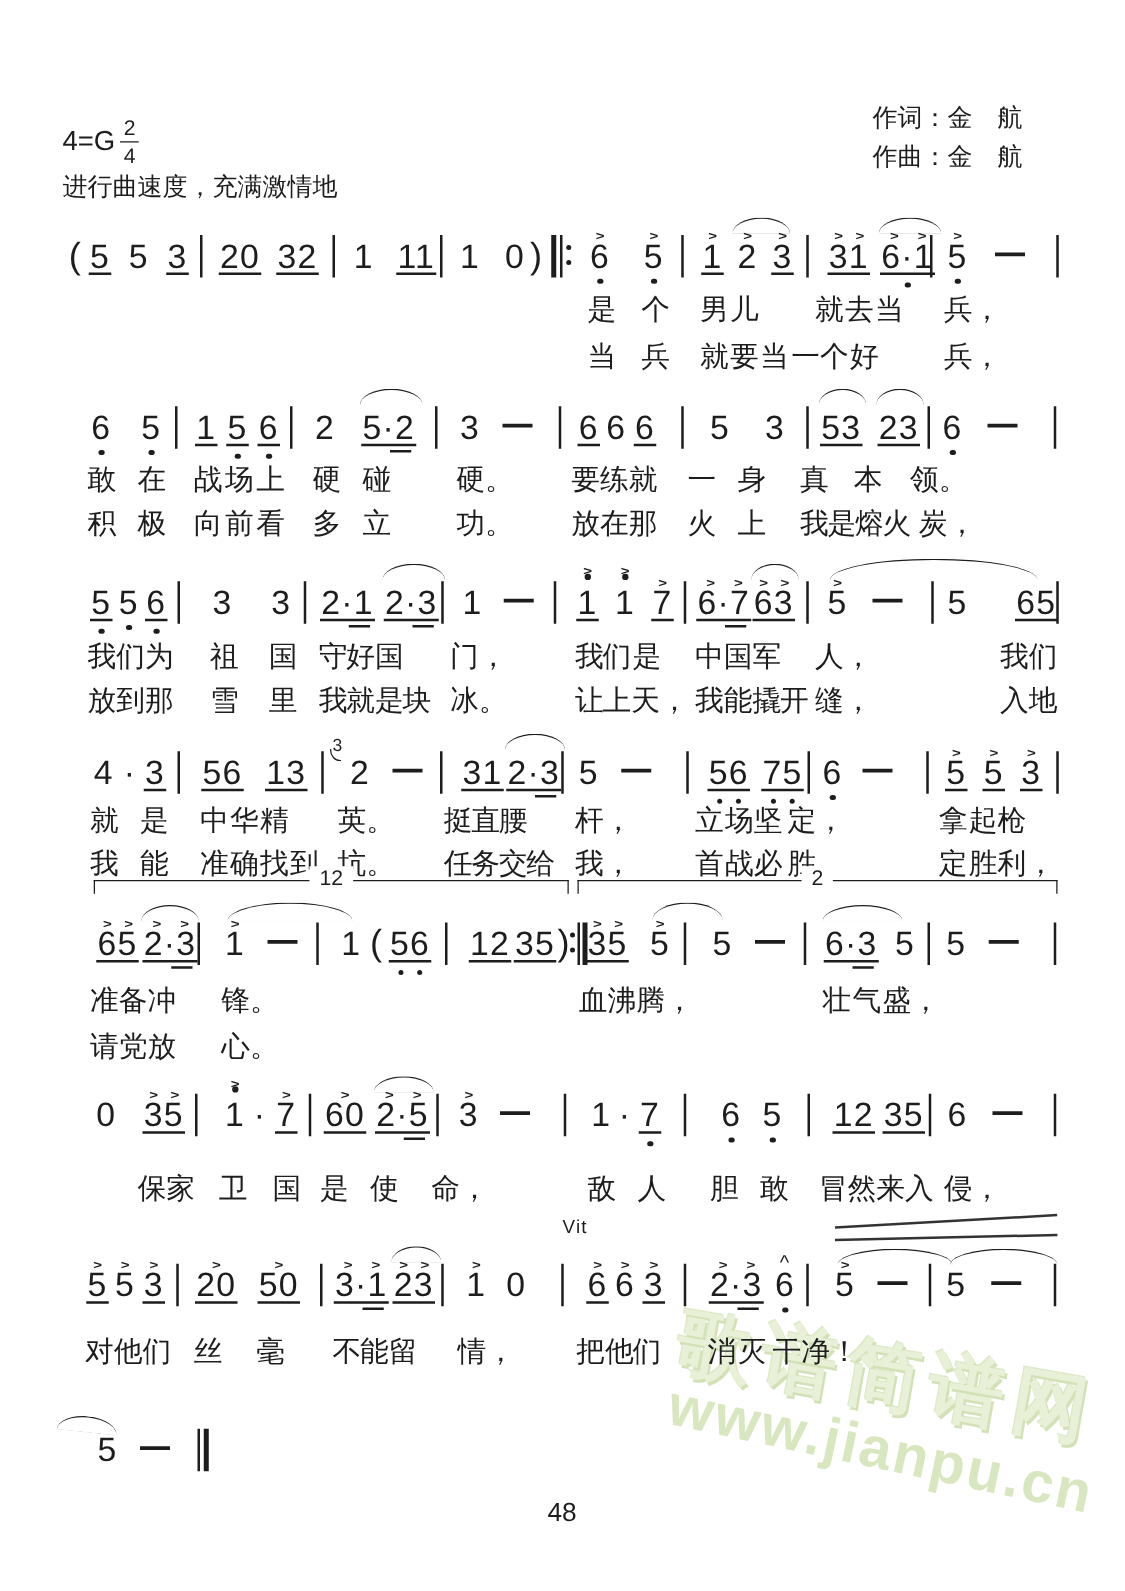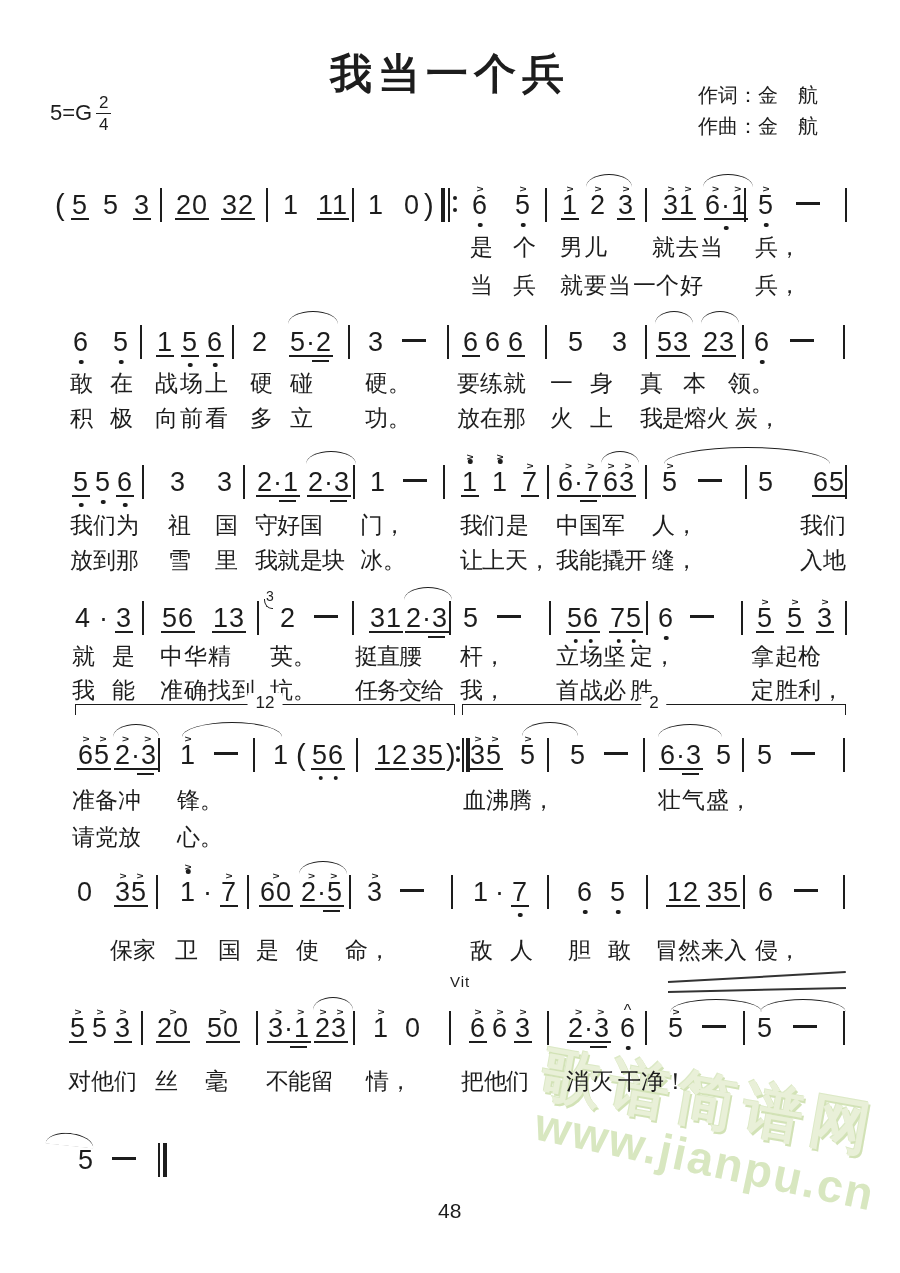--- a/index.html
+++ b/index.html
@@ -46,36 +46,36 @@
        color:#d8e7c0;transform:rotate(12deg);z-index:1;white-space:nowrap;}
   .pageno{position:absolute;left:438px;top:1199px;font-size:21px;z-index:2;}
 </style>
 </head>
 <body>
 
 <div class="page">
   <div class="wm1">歌谱简谱网</div>
   <div class="wm2">www.jianpu.cn</div>
 
-  <div class="title">我当一个兵</div>
 
   <div class="credits">
     <div>作词：金　航</div>
     <div>作曲：金　航</div>
   </div>
 
   <div class="keyrow">
-    <span>5=G</span>
+    <span>4=G</span>
     <span class="frac">
       <span class="fn">2</span>
       <span class="fl"></span>
       <span class="fd">4</span>
     </span>
   </div>
 
+  <div class="temptext">进行曲速度，充满激情地</div>
 
   <div id="score-area">
       <div class="system" style="top: 190px;">
         <span class="tok paren" style="left: 55px;">(</span>
         <span class="tok num" style="left: 72px;">5<div class="ul"></div></span>
         <span class="tok num" style="left: 103px;">5</span>
         <span class="tok num" style="left: 134px;">3<div class="ul"></div></span>
         <span class="tok bar" style="left: 160px;"></span>
         <span class="tok num" style="left: 176px;">20<div class="ul"></div></span>
         <span class="tok num" style="left: 222px;">32<div class="ul"></div></span>

